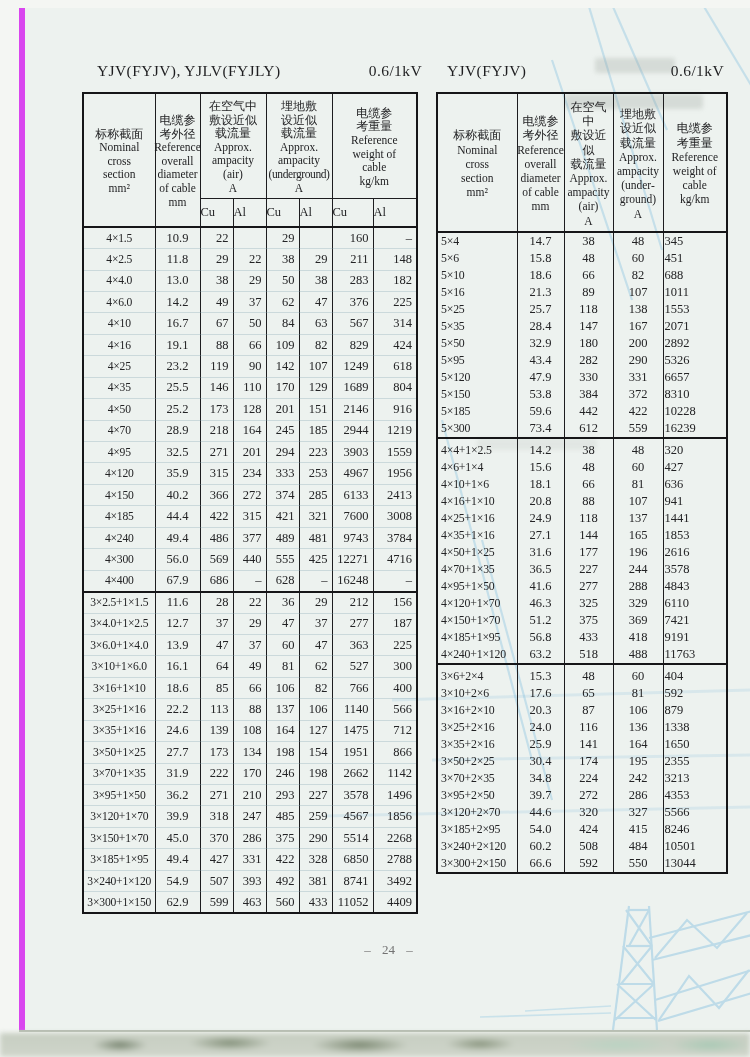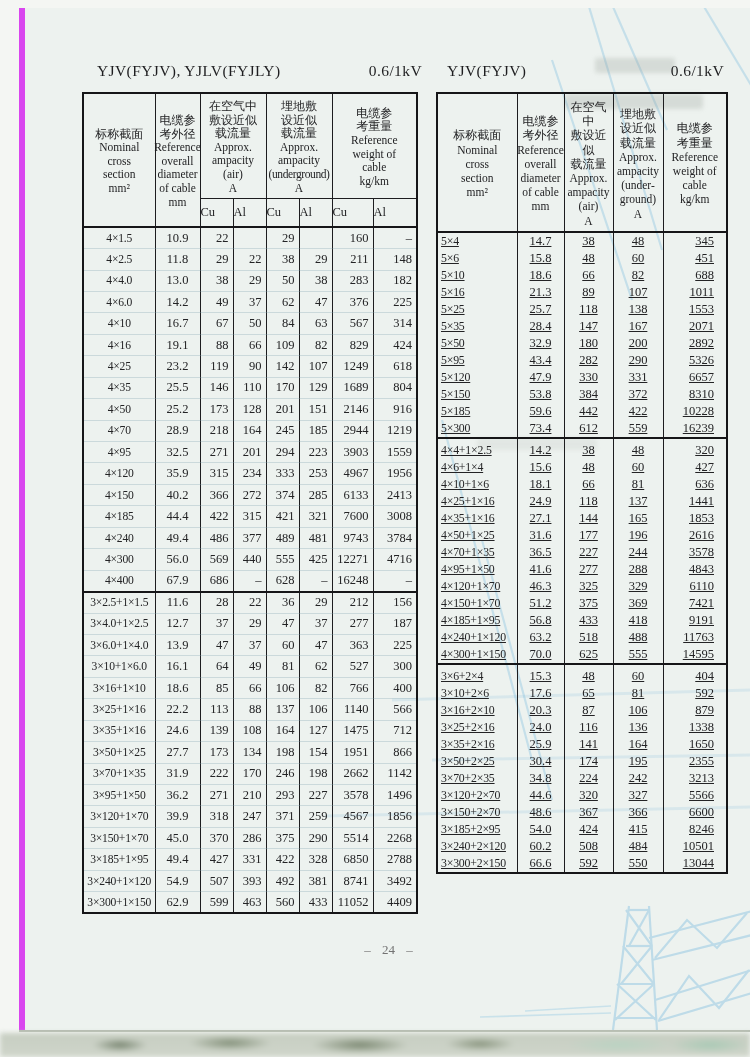--- a/index.html
+++ b/index.html
@@ -28,34 +28,34 @@
   th{padding:0;font-weight:normal;}
   .hcell{display:flex;flex-direction:column;justify-content:space-between;align-items:center;
          height:100%;padding:6px 1px 3px;box-sizing:border-box;font-size:11.5px;line-height:13.6px;}
   .rt .hcell{line-height:14.2px;}
   .hcell .zh{font-size:12px;}
   .subrow th{height:27px;font-size:12.5px;text-align:left;}
   .lt thead tr.toprow{height:103px;}
   .rt thead tr{height:130px;}
 
   .lt tbody tr{height:21.45px;padding-left:28px;}
-  .rt tbody tr{height:16.2px;text-decoration:underline;}
+  .rt tbody tr{height:16.2px;}
   .lt tbody td, .rt tbody td{font-size:12.5px;white-space:nowrap;overflow:hidden;}
   .lt tbody td{border-left:1px solid #1d1d1f;border-right:1px solid #1d1d1f;
                border-top:1px solid rgba(125,158,172,.30);border-bottom:1px solid rgba(125,158,172,.30);}
   .rt tbody td{border-top:none;border-bottom:none;}
   tbody.sec{border-top:2px solid #161618;}
   .rt tbody.sec tr:first-child td{padding-top:4px;}
 
   .lt tbody td:nth-child(1){text-align:center;font-size:11.6px;letter-spacing:-.2px;}
   .lt tbody td:nth-child(2){text-align:center;}
   .lt tbody td:nth-child(n+3){text-align:right;padding-right:4px;}
   .rt tbody td:nth-child(1){text-align:left;padding-left:3px;font-size:11.8px;letter-spacing:-.2px;}
   .rt tbody td:nth-child(2),.rt tbody td:nth-child(3),.rt tbody td:nth-child(4){text-align:center;}
-  .rt tbody td:nth-child(5){text-align:right;padding-right:12px;}
+  .rt tbody td:nth-child(5){text-align:left;padding-right:12px;}
 
   .pagenum{position:absolute;left:0;right:0;top:934px;text-align:center;font-size:13px;
            word-spacing:8px;color:#737373;}
   .strip{position:absolute;left:0;top:1033px;width:750px;height:24px;filter:blur(2.5px);
          background:
            radial-gradient(40px 10px at 120px 12px,#76836e 0%,rgba(118,131,110,0) 70%),
            radial-gradient(60px 11px at 230px 10px,#828f78 0%,rgba(130,143,120,0) 70%),
            radial-gradient(70px 12px at 360px 12px,#7b8871 0%,rgba(123,136,113,0) 70%),
            radial-gradient(50px 10px at 480px 11px,#87937c 0%,rgba(135,147,124,0) 70%),
            radial-gradient(80px 12px at 620px 12px,#b9d3c2 0%,rgba(185,211,194,0) 70%),
@@ -474,21 +474,21 @@
             <td>293</td>
             <td>227</td>
             <td>3578</td>
             <td>1496</td>
           </tr>
           <tr>
             <td>3×120+1×70</td>
             <td>39.9</td>
             <td>318</td>
             <td>247</td>
-            <td>371</td>
+            <td>485</td>
             <td>259</td>
             <td>4567</td>
             <td>1856</td>
           </tr>
           <tr>
             <td>3×150+1×70</td>
             <td>45.0</td>
             <td>370</td>
             <td>286</td>
             <td>375</td>
@@ -706,20 +706,27 @@
             <td>427</td>
           </tr>
           <tr>
             <td>4×10+1×6</td>
             <td>18.1</td>
             <td>66</td>
             <td>81</td>
             <td>636</td>
           </tr>
           <tr>
+            <td>4×16+1×10</td>
+            <td>20.8</td>
+            <td>88</td>
+            <td>107</td>
+            <td>941</td>
+          </tr>
+          <tr>
             <td>4×25+1×16</td>
             <td>24.9</td>
             <td>118</td>
             <td>137</td>
             <td>1441</td>
           </tr>
           <tr>
             <td>4×35+1×16</td>
             <td>27.1</td>
             <td>144</td>
@@ -768,27 +775,20 @@
             <td>418</td>
             <td>9191</td>
           </tr>
           <tr>
             <td>4×240+1×120</td>
             <td>63.2</td>
             <td>518</td>
             <td>488</td>
             <td>11763</td>
           </tr>
-          <tr>
-            <td>4×300+1×150</td>
-            <td>70.0</td>
-            <td>625</td>
-            <td>555</td>
-            <td>14595</td>
-          </tr>
         </tbody>
       <tbody class="sec">
           <tr>
             <td>3×6+2×4</td>
             <td>15.3</td>
             <td>48</td>
             <td>60</td>
             <td>404</td>
           </tr>
           <tr>
@@ -827,34 +827,34 @@
             <td>2355</td>
           </tr>
           <tr>
             <td>3×70+2×35</td>
             <td>34.8</td>
             <td>224</td>
             <td>242</td>
             <td>3213</td>
           </tr>
           <tr>
+            <td>3×95+2×50</td>
+            <td>39.7</td>
+            <td>272</td>
+            <td>286</td>
+            <td>4353</td>
+          </tr>
+          <tr>
             <td>3×120+2×70</td>
             <td>44.6</td>
             <td>320</td>
             <td>327</td>
             <td>5566</td>
           </tr>
           <tr>
-            <td>3×150+2×70</td>
-            <td>48.6</td>
-            <td>367</td>
-            <td>366</td>
-            <td>6600</td>
-          </tr>
-          <tr>
             <td>3×185+2×95</td>
             <td>54.0</td>
             <td>424</td>
             <td>415</td>
             <td>8246</td>
           </tr>
           <tr>
             <td>3×240+2×120</td>
             <td>60.2</td>
             <td>508</td>

